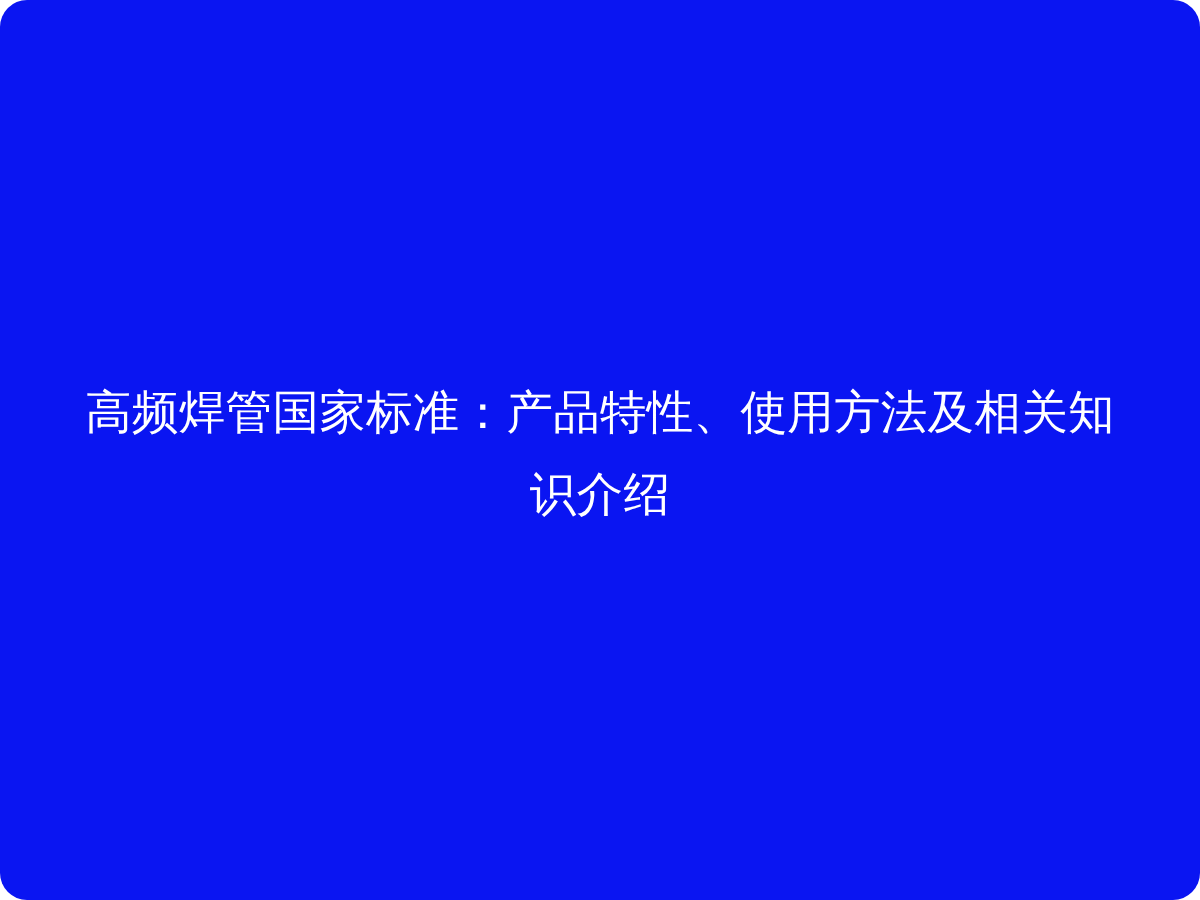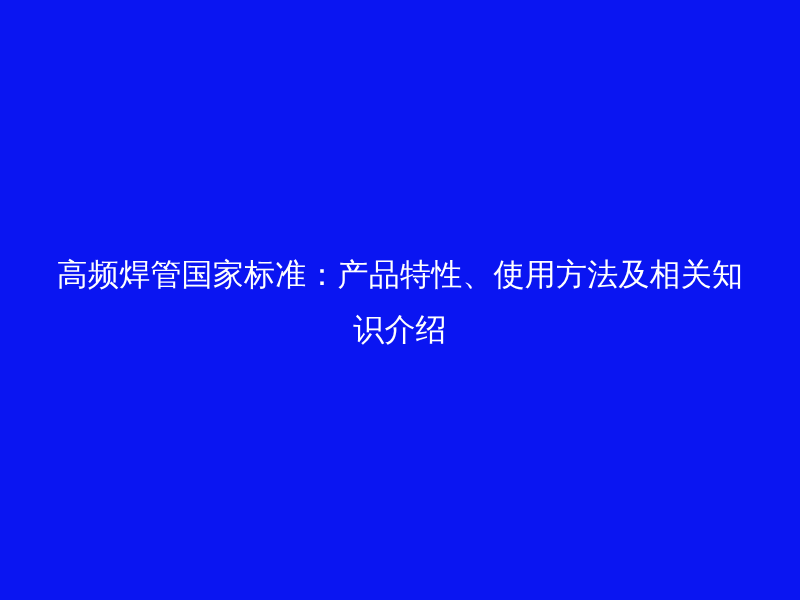--- a/index.html
+++ b/index.html
@@ -46,19 +46,19 @@
     letter-spacing: 0.2px;
     text-align: center;
     word-break: break-all;
     white-space: normal;
     -webkit-font-smoothing: antialiased;
   }
 </style>
 </head>
 <body>
 
-<div id="slide-root" style="background: rgb(10, 21, 242);">
+<div id="slide-root" style="background: rgb(10, 21, 242); border-radius: 18px;">
 
   <div id="title-block">
     <h1 id="page-title" style="color: rgb(255, 255, 255);">高频焊管国家标准：产品特性、使用方法及相关知识介绍</h1>
   </div>
 
 </div>
 
 </body></html>

